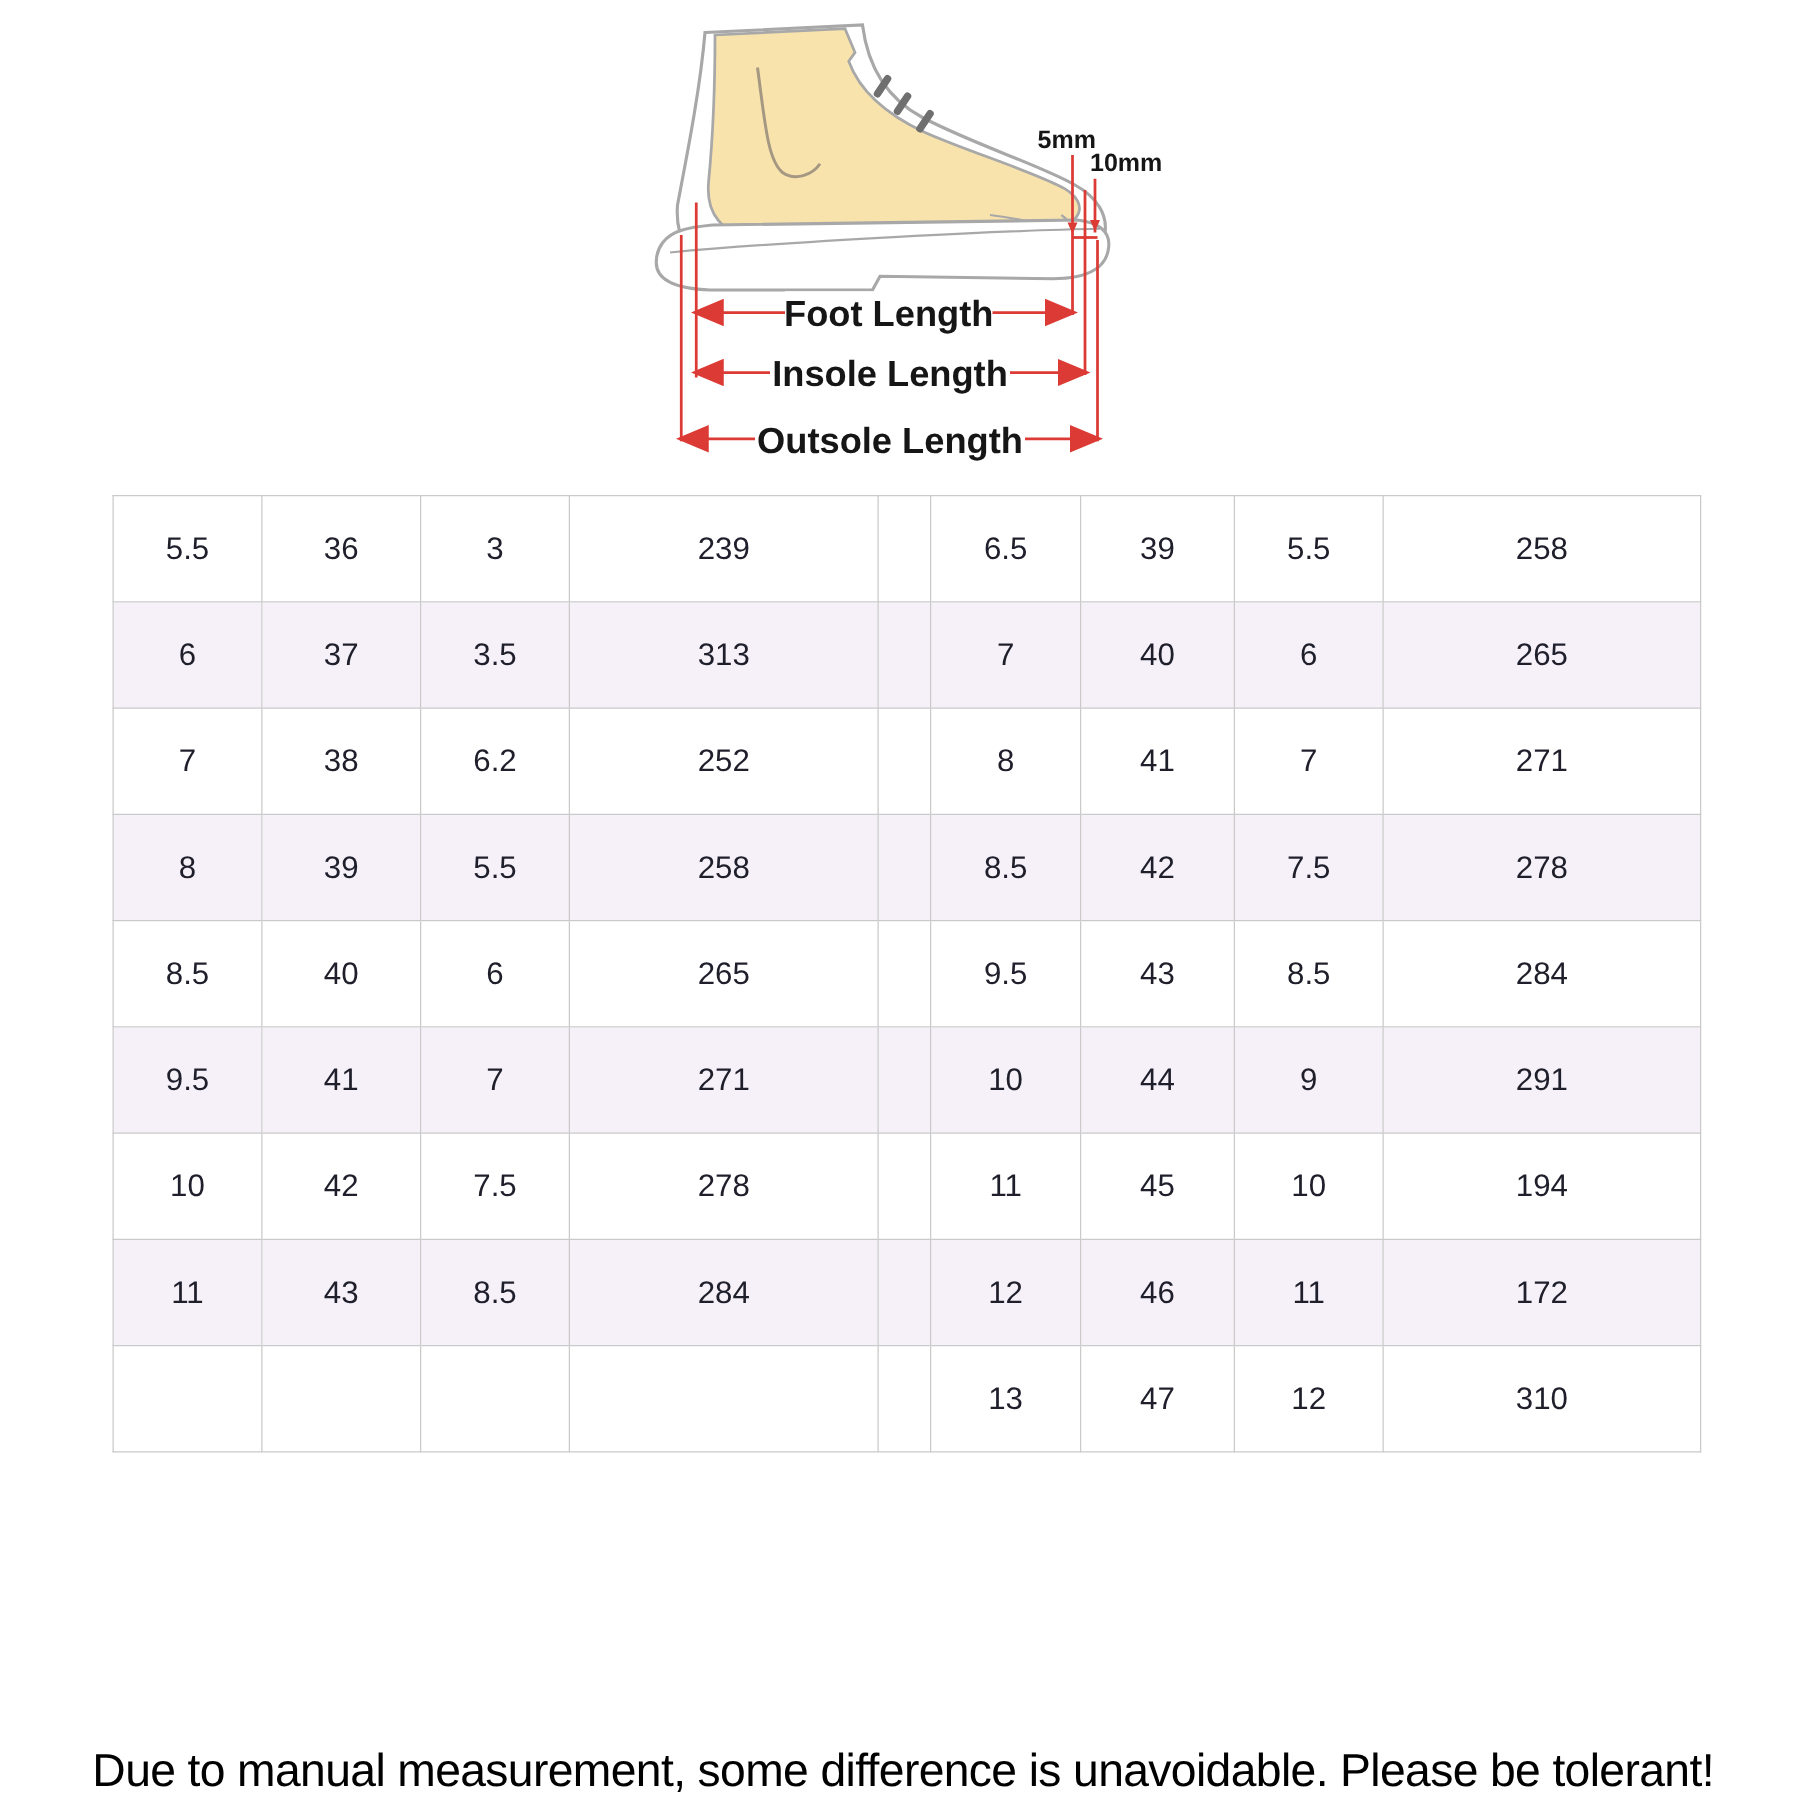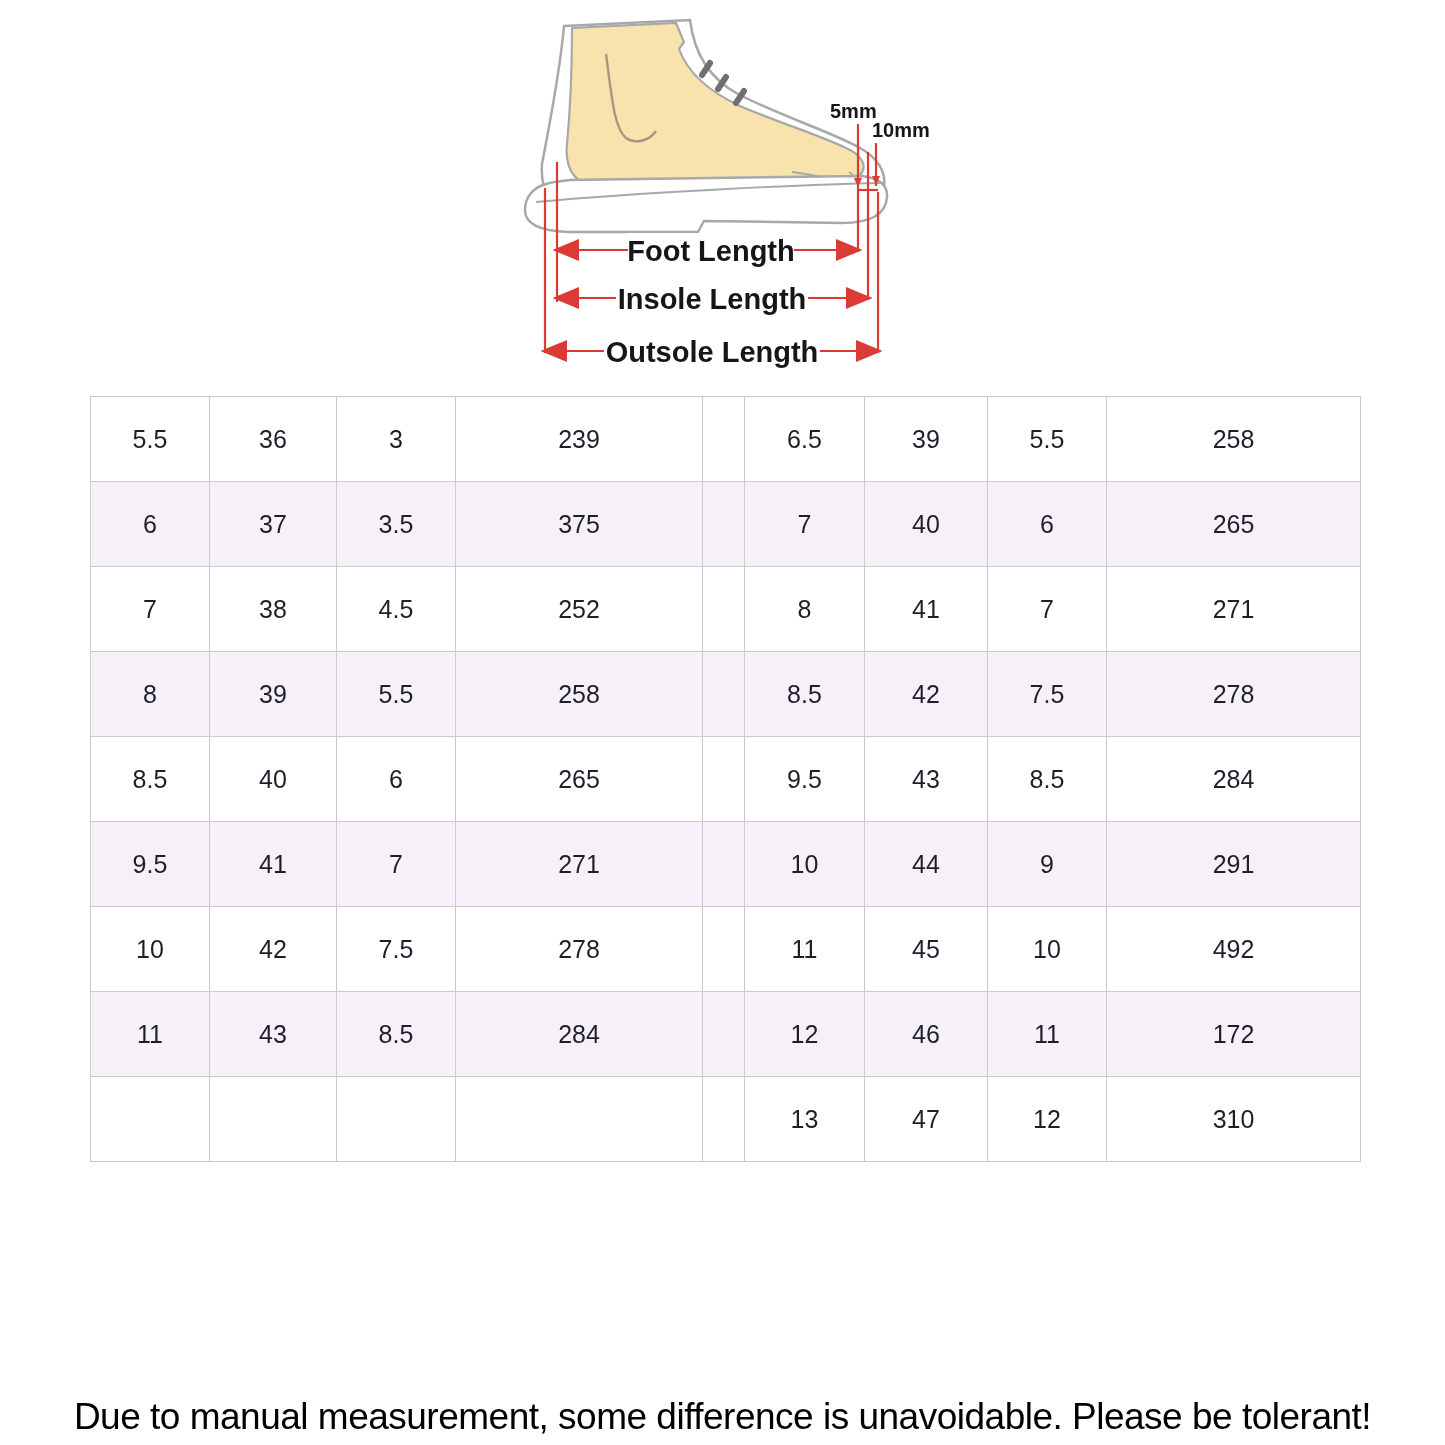--- a/index.html
+++ b/index.html
@@ -122,31 +122,31 @@
           <td></td>
           <td>6.5</td>
           <td>39</td>
           <td>5.5</td>
           <td>258</td>
         </tr>
         <tr class="data-row stripe">
           <td>6</td>
           <td>37</td>
           <td>3.5</td>
-          <td>375</td>
+          <td>313</td>
           <td></td>
           <td>7</td>
           <td>40</td>
           <td>6</td>
           <td>265</td>
         </tr>
         <tr class="data-row">
           <td>7</td>
           <td>38</td>
-          <td>4.5</td>
+          <td>6.2</td>
           <td>252</td>
           <td></td>
           <td>8</td>
           <td>41</td>
           <td>7</td>
           <td>271</td>
         </tr>
         <tr class="data-row stripe">
           <td>8</td>
           <td>39</td>
@@ -182,21 +182,21 @@
         </tr>
         <tr class="data-row">
           <td>10</td>
           <td>42</td>
           <td>7.5</td>
           <td>278</td>
           <td></td>
           <td>11</td>
           <td>45</td>
           <td>10</td>
-          <td>492</td>
+          <td>194</td>
         </tr>
         <tr class="data-row stripe">
           <td>11</td>
           <td>43</td>
           <td>8.5</td>
           <td>284</td>
           <td></td>
           <td>12</td>
           <td>46</td>
           <td>11</td>

